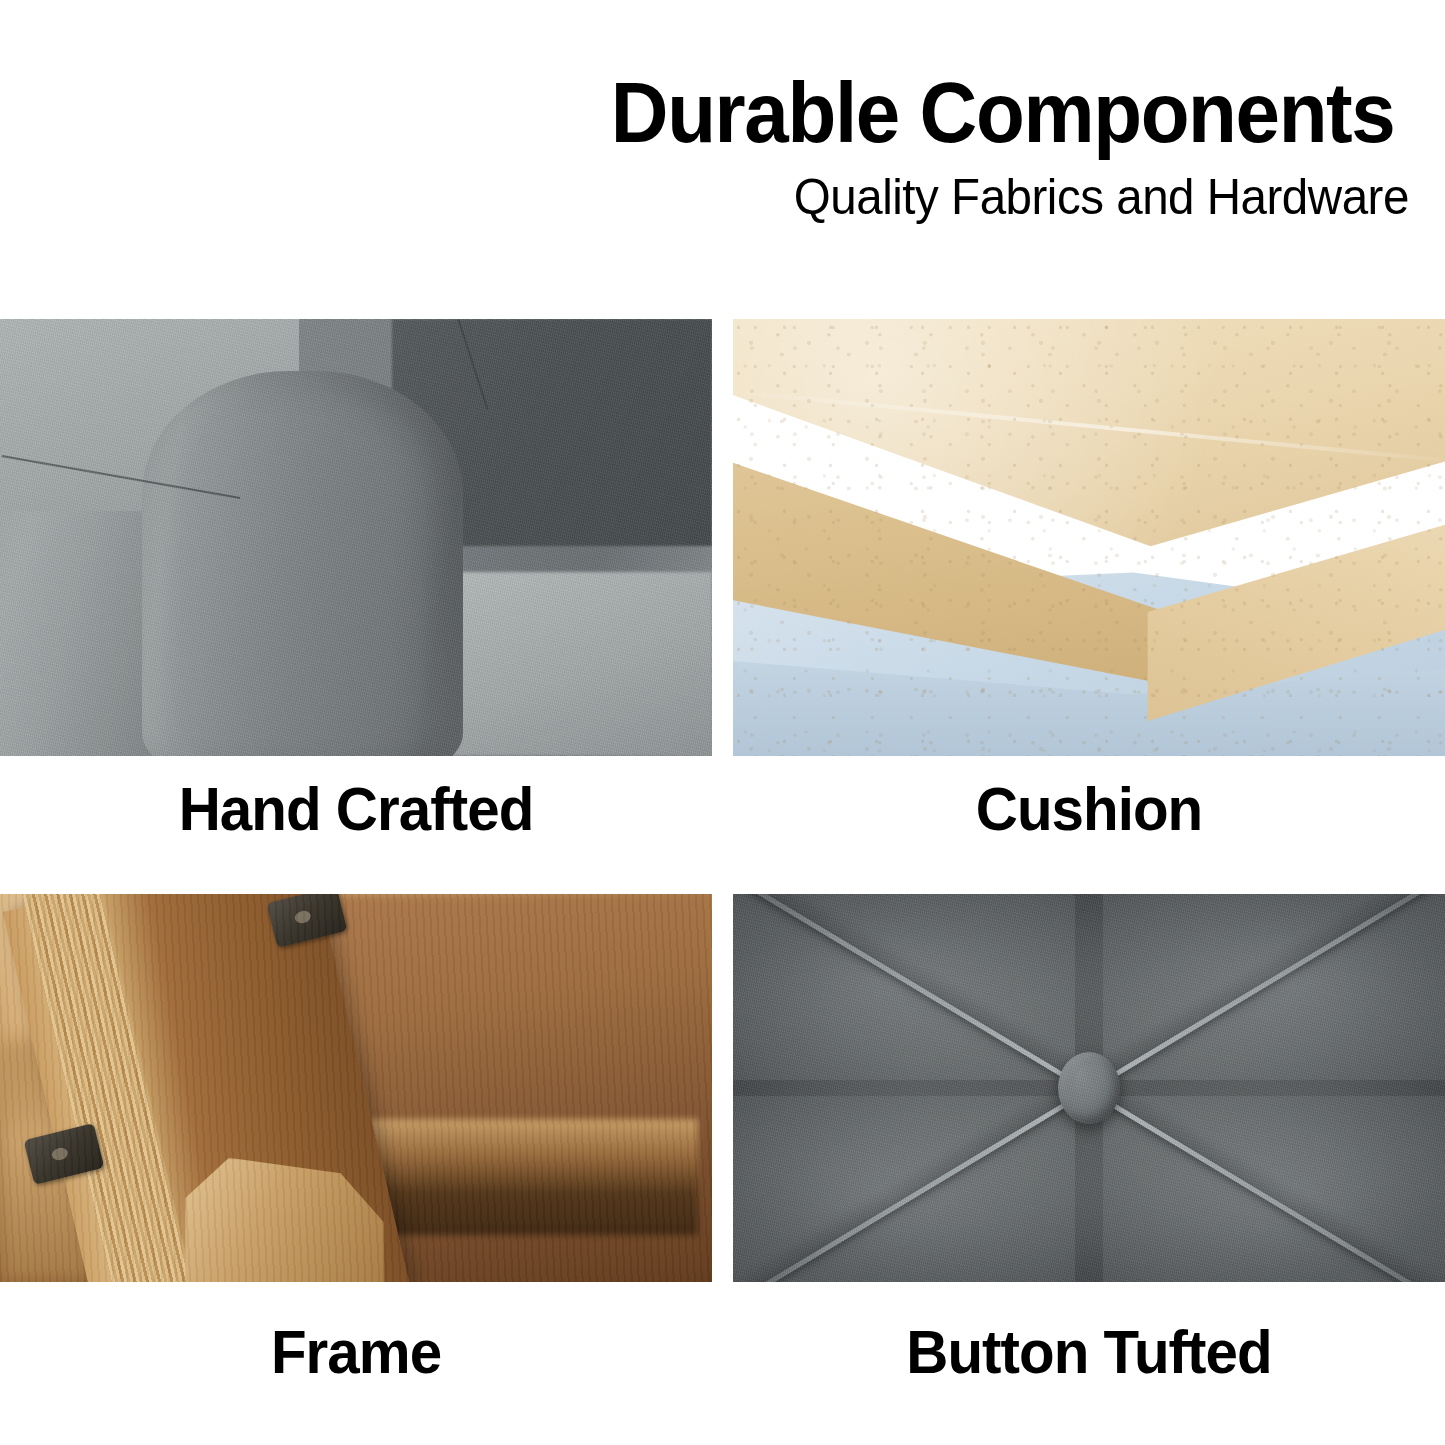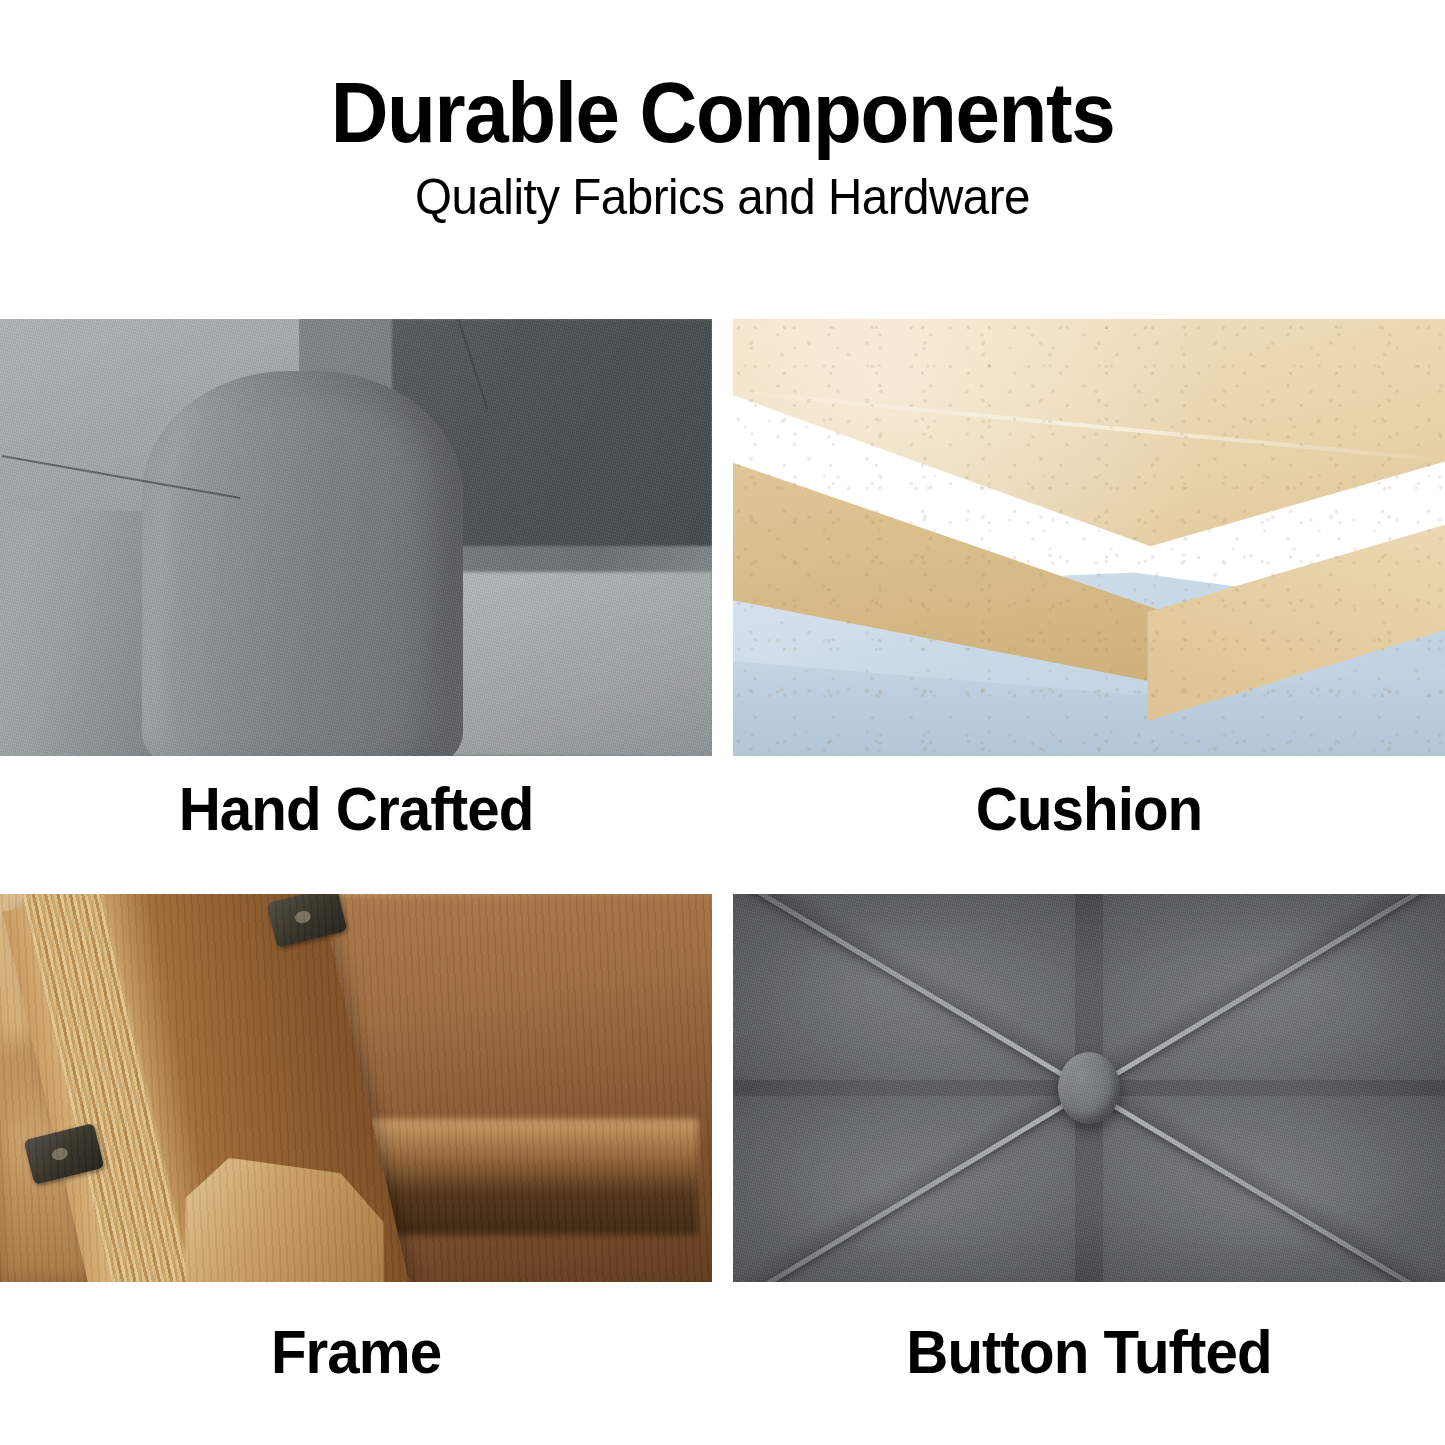--- a/index.html
+++ b/index.html
@@ -18,21 +18,21 @@
     height: 1445px;
     background: #ffffff;
   }
 
   
   .header {
     position: absolute;
     top: 0; left: 0;
     width: 1445px;
     height: 280px;
-    text-align: center;
+    text-align: right;
   }
 
   .title {
     position: absolute;
     top: 64px; left: 0; width: 1445px;
     font-family: "Liberation Sans", sans-serif;
     font-weight: bold;
     font-size: 86px;
     line-height: 96px;
     letter-spacing: -1.5px;

